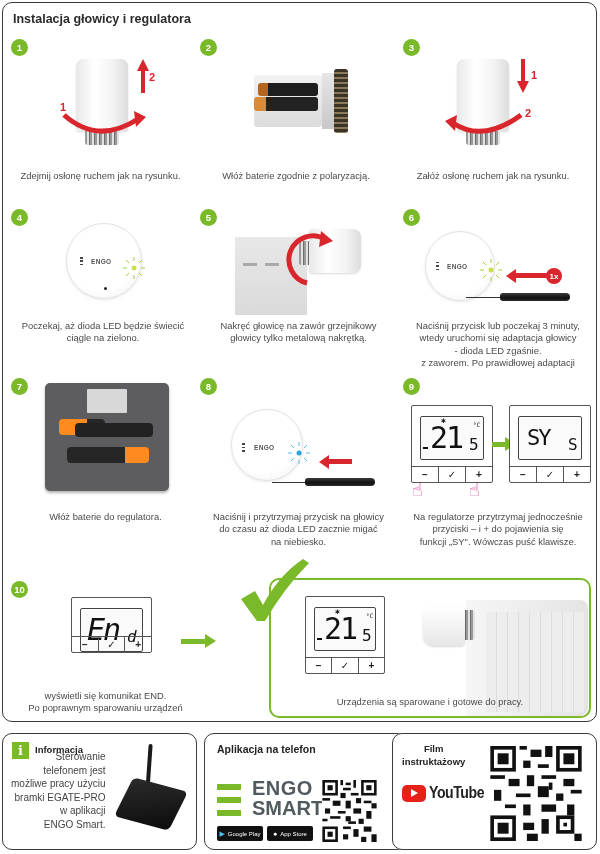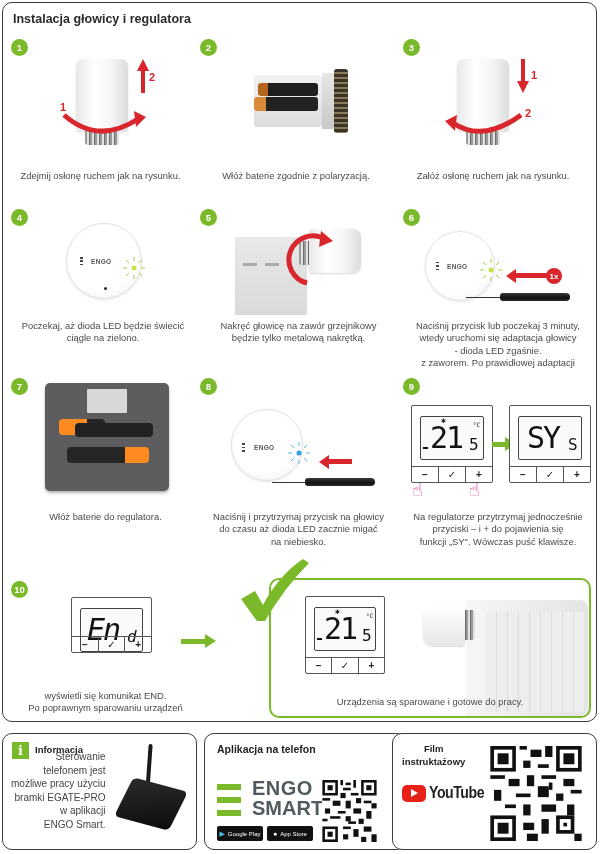--- a/index.html
+++ b/index.html
@@ -184,21 +184,21 @@
     </div>
     <div class="head-nut" style="left:64px;top:16px;width:12px;height:24px;border-radius:2px;"></div>
     <div class="head-body" style="left:74px;top:4px;width:52px;height:44px;border-radius:3px 8px 8px 3px;"></div>
     <svg width="130" height="90" style="position:absolute;left:0;top:0">
       <path d="M90 14 A24 24 0 1 0 72 58" stroke="#d9262c" stroke-width="5" fill="none"></path>
       <polygon points="86,6 98,16 84,22" fill="#d9262c"></polygon>
     </svg>
   </div>
   <div class="caption" style="left:193px;top:317px;width:205px;">
     <div>Nakręć głowicę na zawór grzejnikowy</div>
-    <div>będzie tylko metalową nakrętką.</div>
+    <div>głowicy tylko metalową nakrętką.</div>
   </div>
 
   <div class="badge" style="left:400px;top:206px;">6</div>
   <div class="round-face" style="left:422px;top:228px;width:70px;height:70px;">
     <div class="face-bars" style="left:10px;top:30px;"></div>
     <div class="face-logo" style="left:21px;top:31px;">ENGO</div>
   </div>
   <svg class="led-rays" style="left:475px;top:254px;" viewBox="0 0 26 26">
     <circle cx="13" cy="13" r="2.5" fill="#c8e04a"></circle>
     <g stroke="#9fd23a" stroke-width="1">
@@ -272,21 +272,21 @@
       <div class="reg-btn">−</div>
       <div class="reg-btn">✓</div>
       <div class="reg-btn">+</div>
     </div>
   </div>
   <div class="hand" style="left:409px;top:478px;">☝</div>
   <div class="hand" style="left:466px;top:478px;">☝</div>
   <div class="green-arrow" style="left:489px;top:439px;width:14px;"></div>
   <div class="reg" style="left:506px;top:402px;width:82px;height:78px;">
     <div class="reg-screen" style="left:8px;top:10px;width:64px;height:44px;">
-      <span style="position:absolute;left:8px;top:4px;font-size:30px;line-height:34px;letter-spacing:-2px;">SY</span>
+      <span style="position:absolute;left:8px;top:4px;font-size:22px;line-height:34px;letter-spacing:-2px;">SY</span>
       <span style="position:absolute;left:49px;top:18px;font-size:16px;line-height:20px;">S</span>
     </div>
     <div class="reg-buttons">
       <div class="reg-btn">−</div>
       <div class="reg-btn">✓</div>
       <div class="reg-btn">+</div>
     </div>
   </div>
   <div class="caption" style="left:400px;top:508px;width:190px;">
     <div>Na regulatorze przytrzymaj jednocześnie</div>

